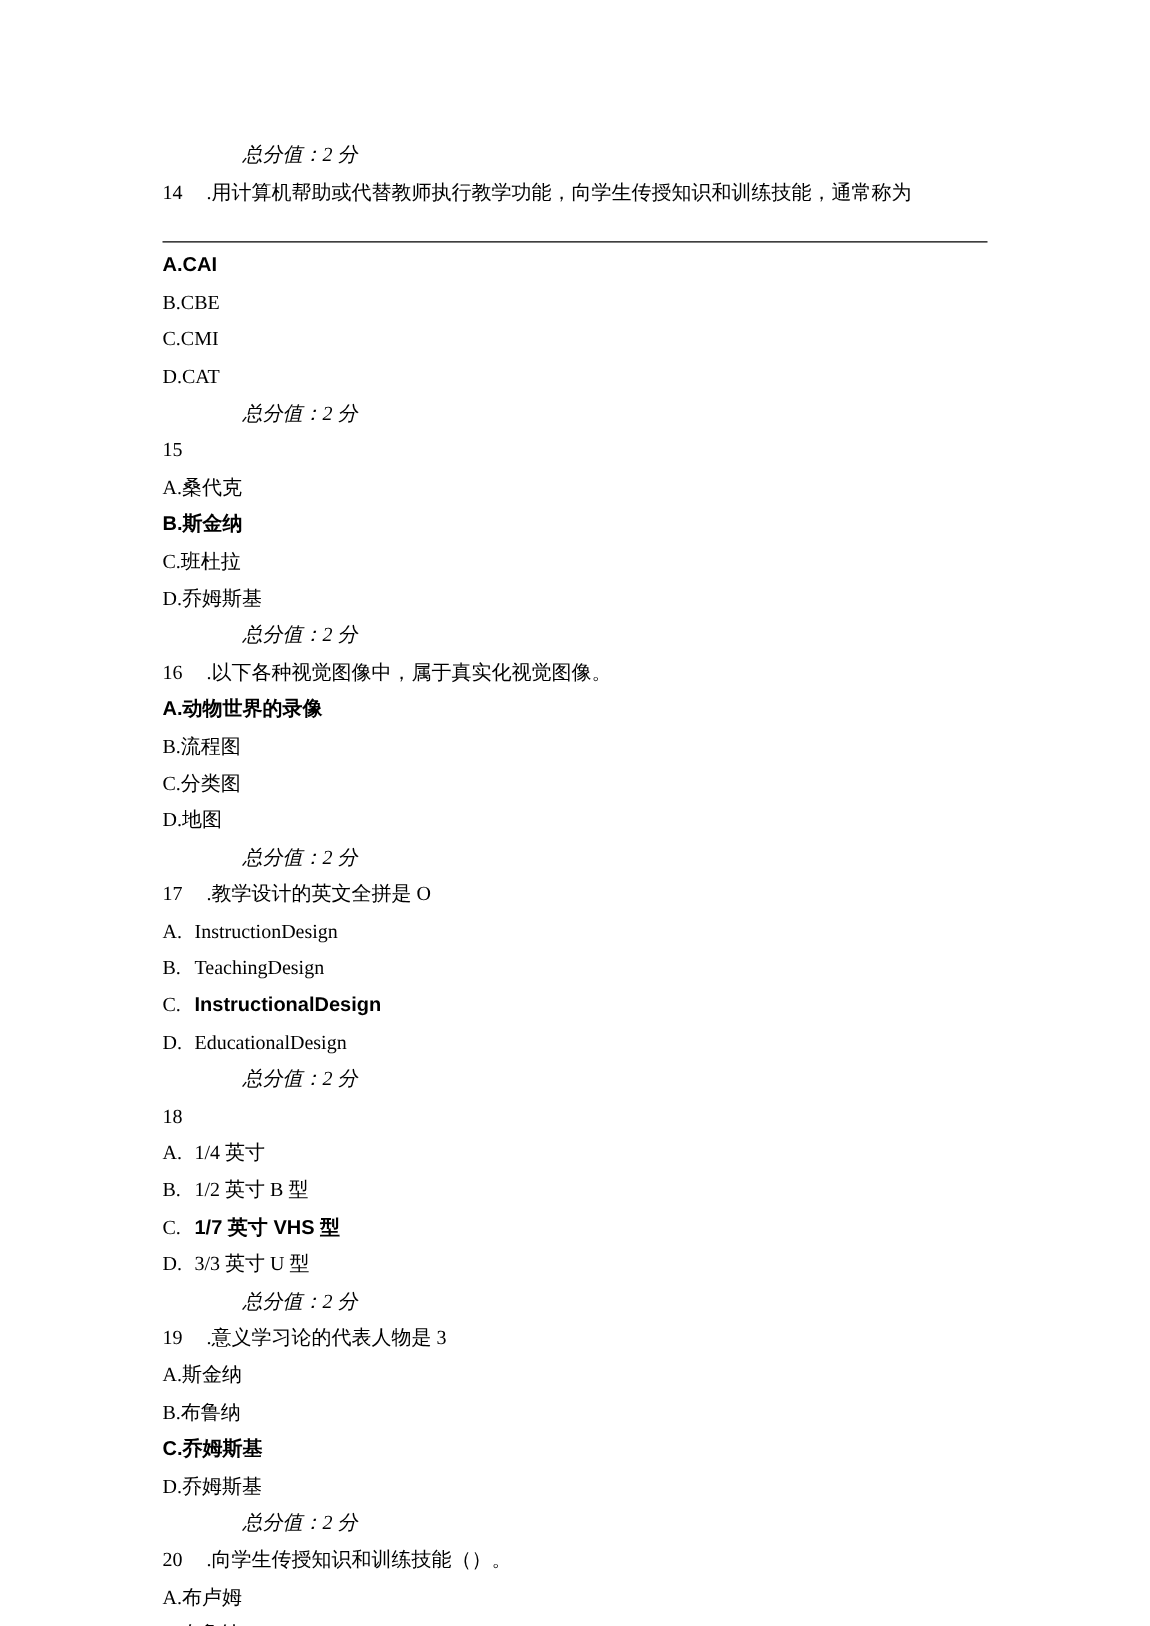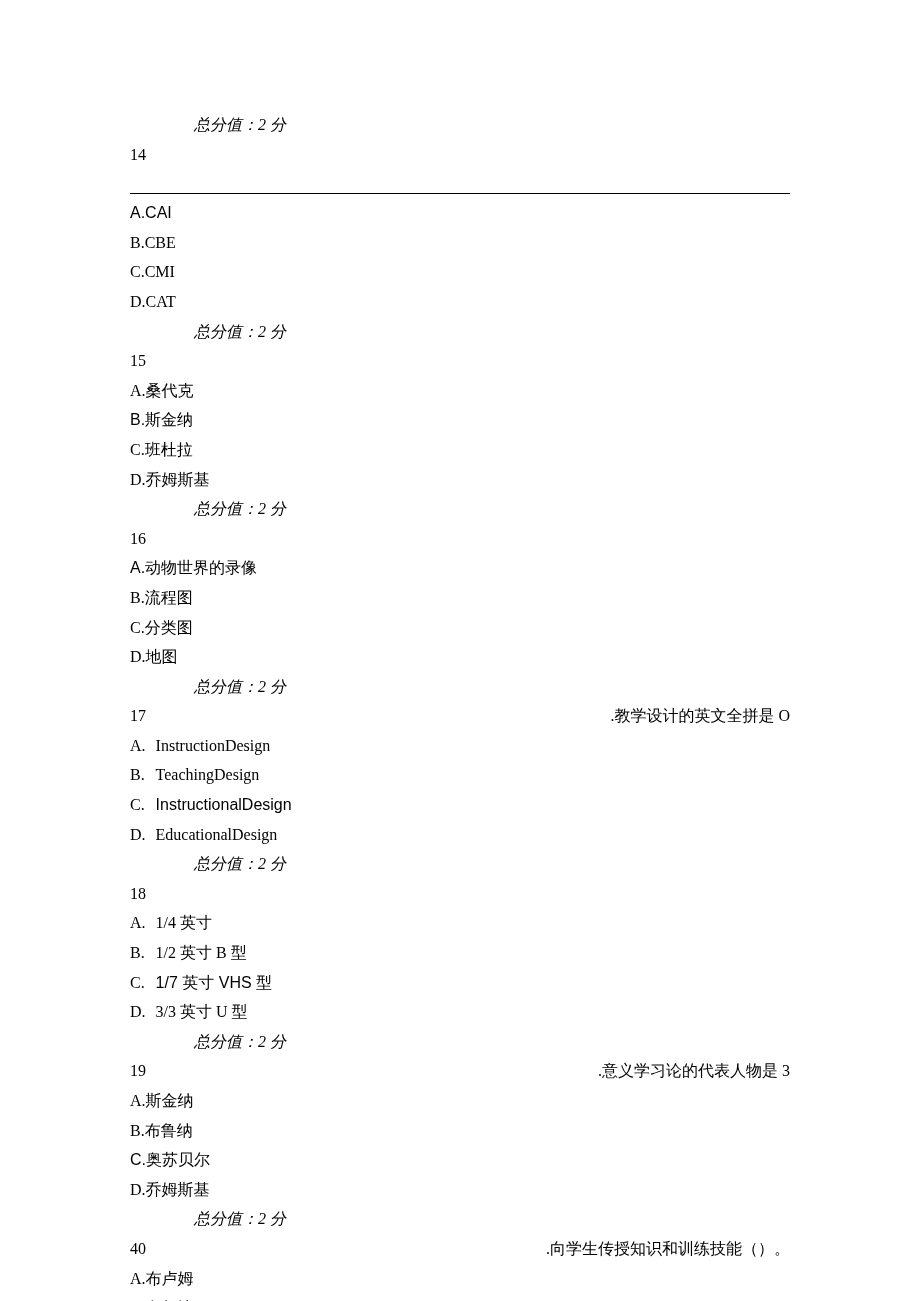--- a/index.html
+++ b/index.html
@@ -15,68 +15,69 @@
     }
     .score {
       padding-left: 4em;
       font-style: italic;
     }
     .question {
       margin: 0;
     }
     .q-line {
       display: flex;
-      justify-content: space-between;
     }
     .q-num {
       min-width: 2.2em;
     }
     .option {
       margin: 0;
     }
     .opt-letter {
       display: inline-block;
       min-width: 1.6em;
     }
     .bold {
-      font-weight: normal;
+      font-weight: bold;
       font-family: "SimHei", "黑体", sans-serif;
     }
     hr.blank-line {
       border: none;
       border-bottom: 1px solid #000;
       margin: 24px 0 4px 0;
     }
   </style>
 </head>
 <body>
 
 <div class="score">总分值：2 分</div>
 
 <div class="question q-line">
   <span class="q-num">14</span>
+  <span>.用计算机帮助或代替教师执行教学功能，向学生传授知识和训练技能，通常称为</span>
 </div>
 <hr class="blank-line">
 <div class="option bold">A.CAI</div>
 <div class="option">B.CBE</div>
 <div class="option">C.CMI</div>
 <div class="option">D.CAT</div>
 <div class="score">总分值：2 分</div>
 
 <div class="question q-line">
   <span class="q-num">15</span>
 </div>
 <div class="option">A.桑代克</div>
 <div class="option bold">B.斯金纳</div>
 <div class="option">C.班杜拉</div>
 <div class="option">D.乔姆斯基</div>
 <div class="score">总分值：2 分</div>
 
 <div class="question q-line">
   <span class="q-num">16</span>
+  <span>.以下各种视觉图像中，属于真实化视觉图像。</span>
 </div>
 <div class="option bold">A.动物世界的录像</div>
 <div class="option">B.流程图</div>
 <div class="option">C.分类图</div>
 <div class="option">D.地图</div>
 <div class="score">总分值：2 分</div>
 
 <div class="question q-line">
   <span class="q-num">17</span>
   <span>.教学设计的英文全拼是 O</span>
@@ -95,22 +96,22 @@
 <div class="option"><span class="opt-letter">C.</span><span class="bold">1/7 英寸 VHS 型</span></div>
 <div class="option"><span class="opt-letter">D.</span><span>3/3 英寸 U 型</span></div>
 <div class="score">总分值：2 分</div>
 
 <div class="question q-line">
   <span class="q-num">19</span>
   <span>.意义学习论的代表人物是 3</span>
 </div>
 <div class="option">A.斯金纳</div>
 <div class="option">B.布鲁纳</div>
-<div class="option bold">C.奥苏贝尔</div>
+<div class="option bold">C.乔姆斯基</div>
 <div class="option">D.乔姆斯基</div>
 <div class="score">总分值：2 分</div>
 
 <div class="question q-line">
-  <span class="q-num">40</span>
+  <span class="q-num">20</span>
   <span>.向学生传授知识和训练技能（）。</span>
 </div>
 <div class="option">A.布卢姆</div>
 <div class="option">B.布鲁纳</div>
 
 </body></html>

